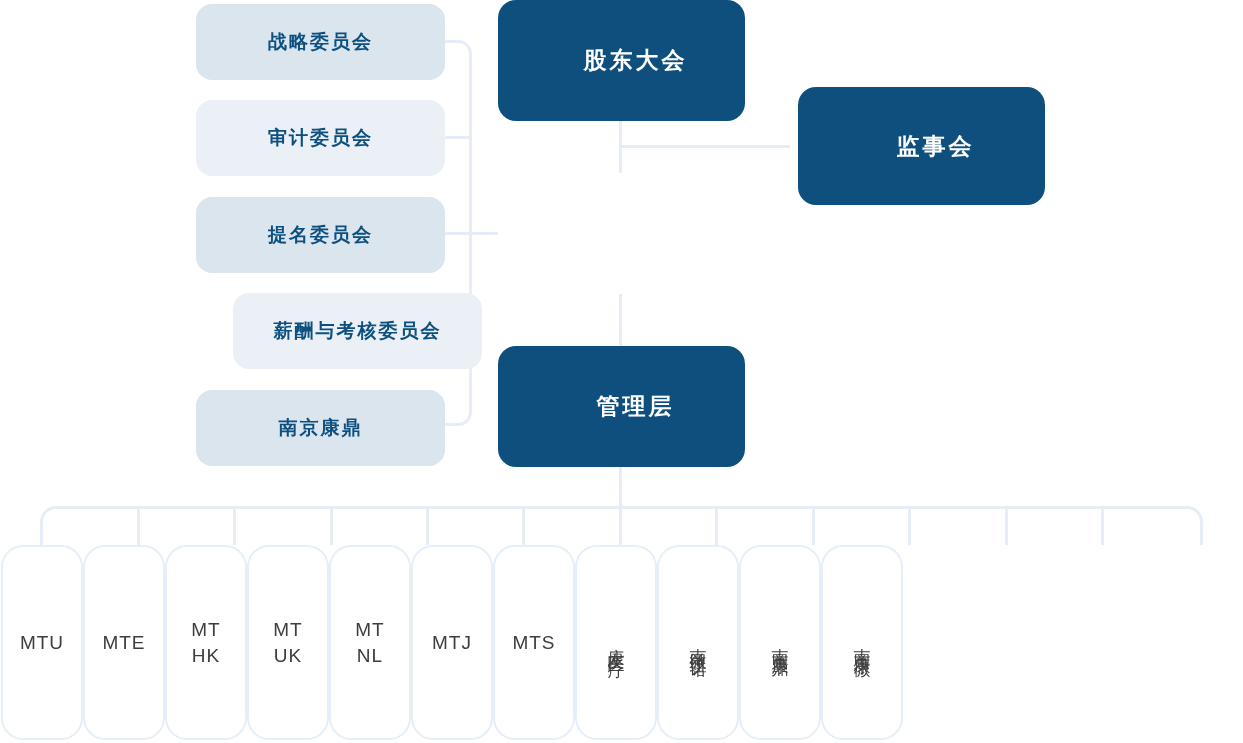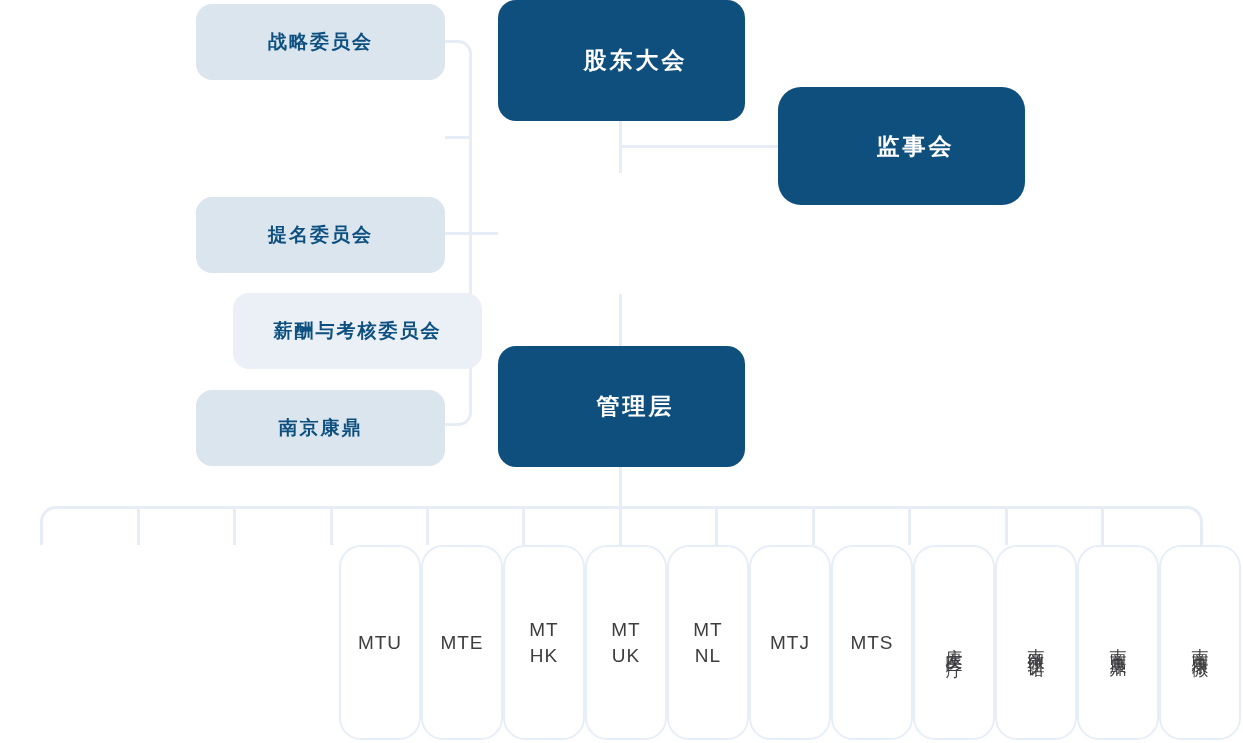--- a/index.html
+++ b/index.html
@@ -62,21 +62,21 @@
     font-weight: bold;
     letter-spacing: 3px;
     display: flex;
     align-items: center;
     justify-content: center;
     padding-left: 28px;
   }
   .g0 { left: 498px; top: 0;     height: 121px; }
   .g1 { left: 498px; top: 173px; height: 121px; }
   .g2 { left: 498px; top: 346px; height: 121px; align-items: center; }
-  .sup { left: 778px; top: 87px; height: 118px; border-radius: 23px; }
+  .sup { left: 798px; top: 87px; height: 118px; }
 
   
   .committee {
     position: absolute;
     left: 196px;
     width: 249px; height: 76px;
     border-radius: 16px;
     color: #0d5080;
     font-size: 19px;
     font-weight: bold;
@@ -90,21 +90,21 @@
   .c2 { top: 197px; background: #dbe5ee; align-items: center; }
   .c3 { top: 293px; background: #eaf0f6; margin-left: 37px; }
   .c4 { top: 390px; background: #dbe5ee; }
 
   
   .sub-row {
     position: absolute;
     left: 1px; right: 2px; top: 545px;
     height: 195px;
     display: flex;
-    justify-content: flex-end;
+    justify-content: flex-start;
   }
   .sub {
     width: 82px; height: 195px;
     background: #ffffff;
     border: 2px solid #e6eef8;
     border-radius: 22px;
     display: flex;
     align-items: center;
     justify-content: center;
     color: #3d3d3f;
@@ -141,20 +141,23 @@
   <div class="line drop d5"></div>
   <div class="line drop d7"></div>
   <div class="line drop d8"></div>
   <div class="line drop d9"></div>
   <div class="line drop d10"></div>
   <div class="line drop d11"></div>
 
   <div class="committee c0">
     <span>战略委员会</span>
   </div>
+  <div class="committee c1">
+    <span>审计委员会</span>
+  </div>
   <div class="committee c2">
     <span>提名委员会</span>
   </div>
   <div class="committee c3">
     <span>薪酬与考核委员会</span>
   </div>
   <div class="committee c4">
     <span>南京康鼎</span>
   </div>
 

